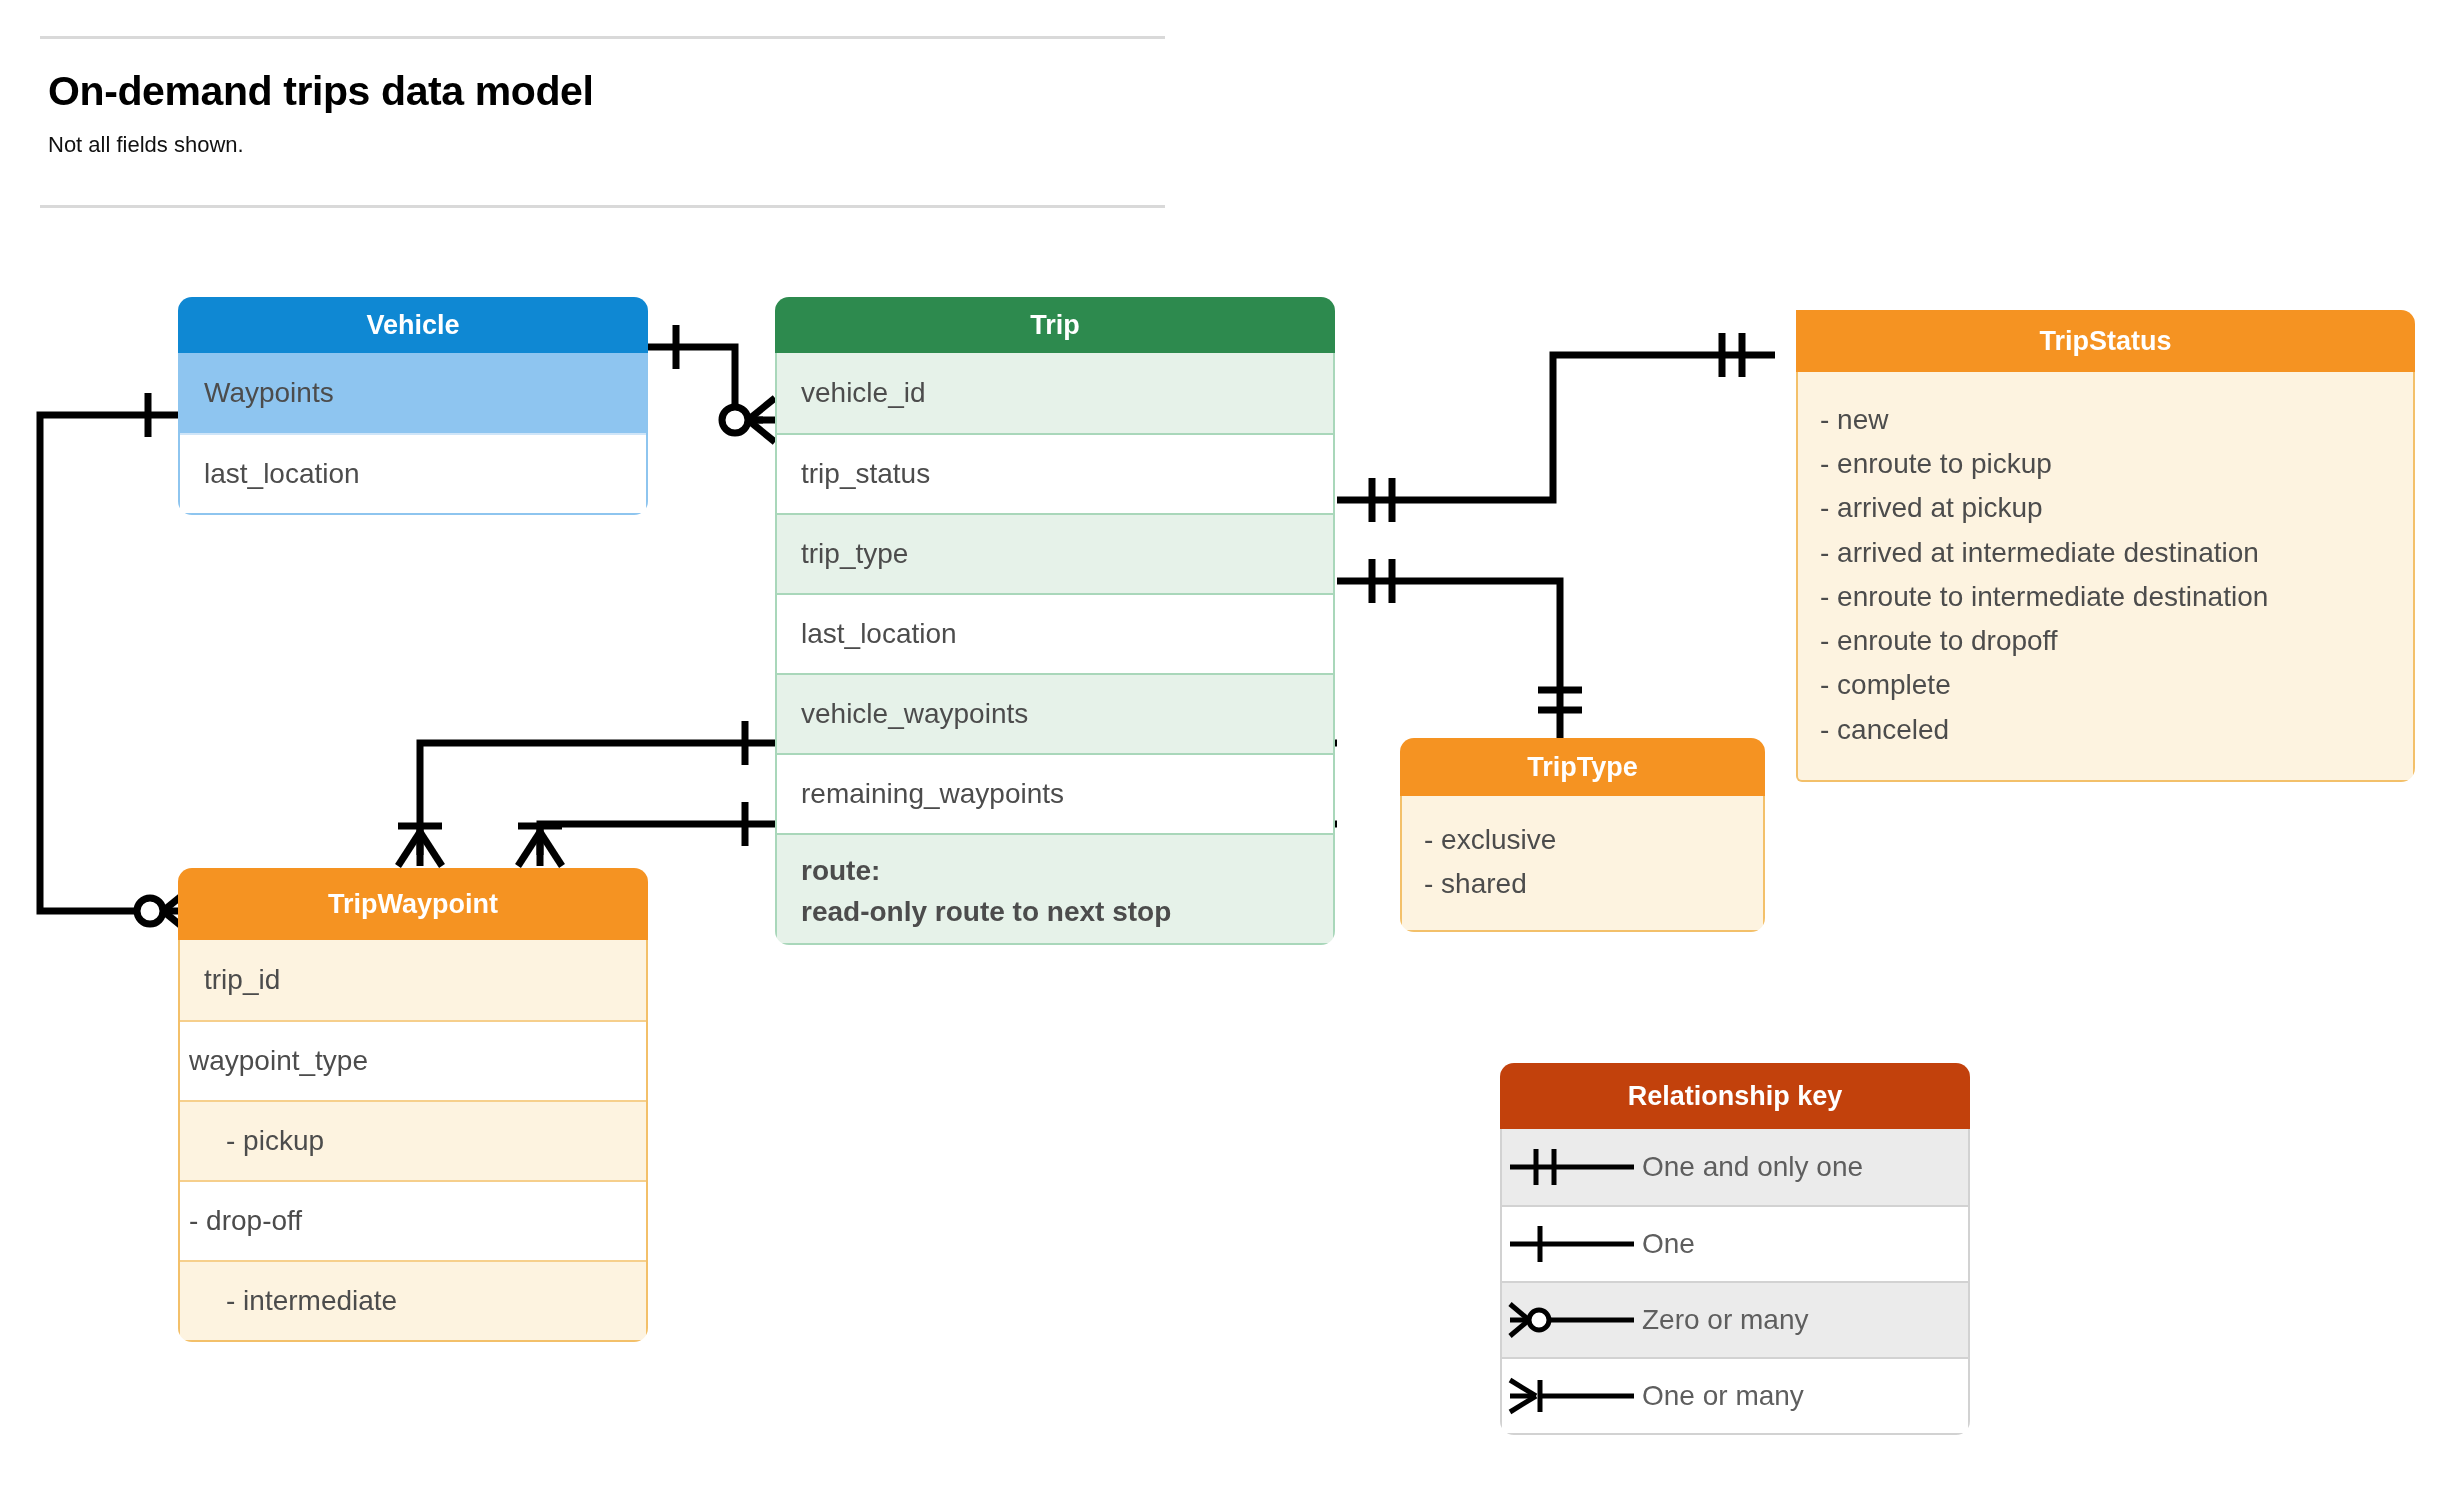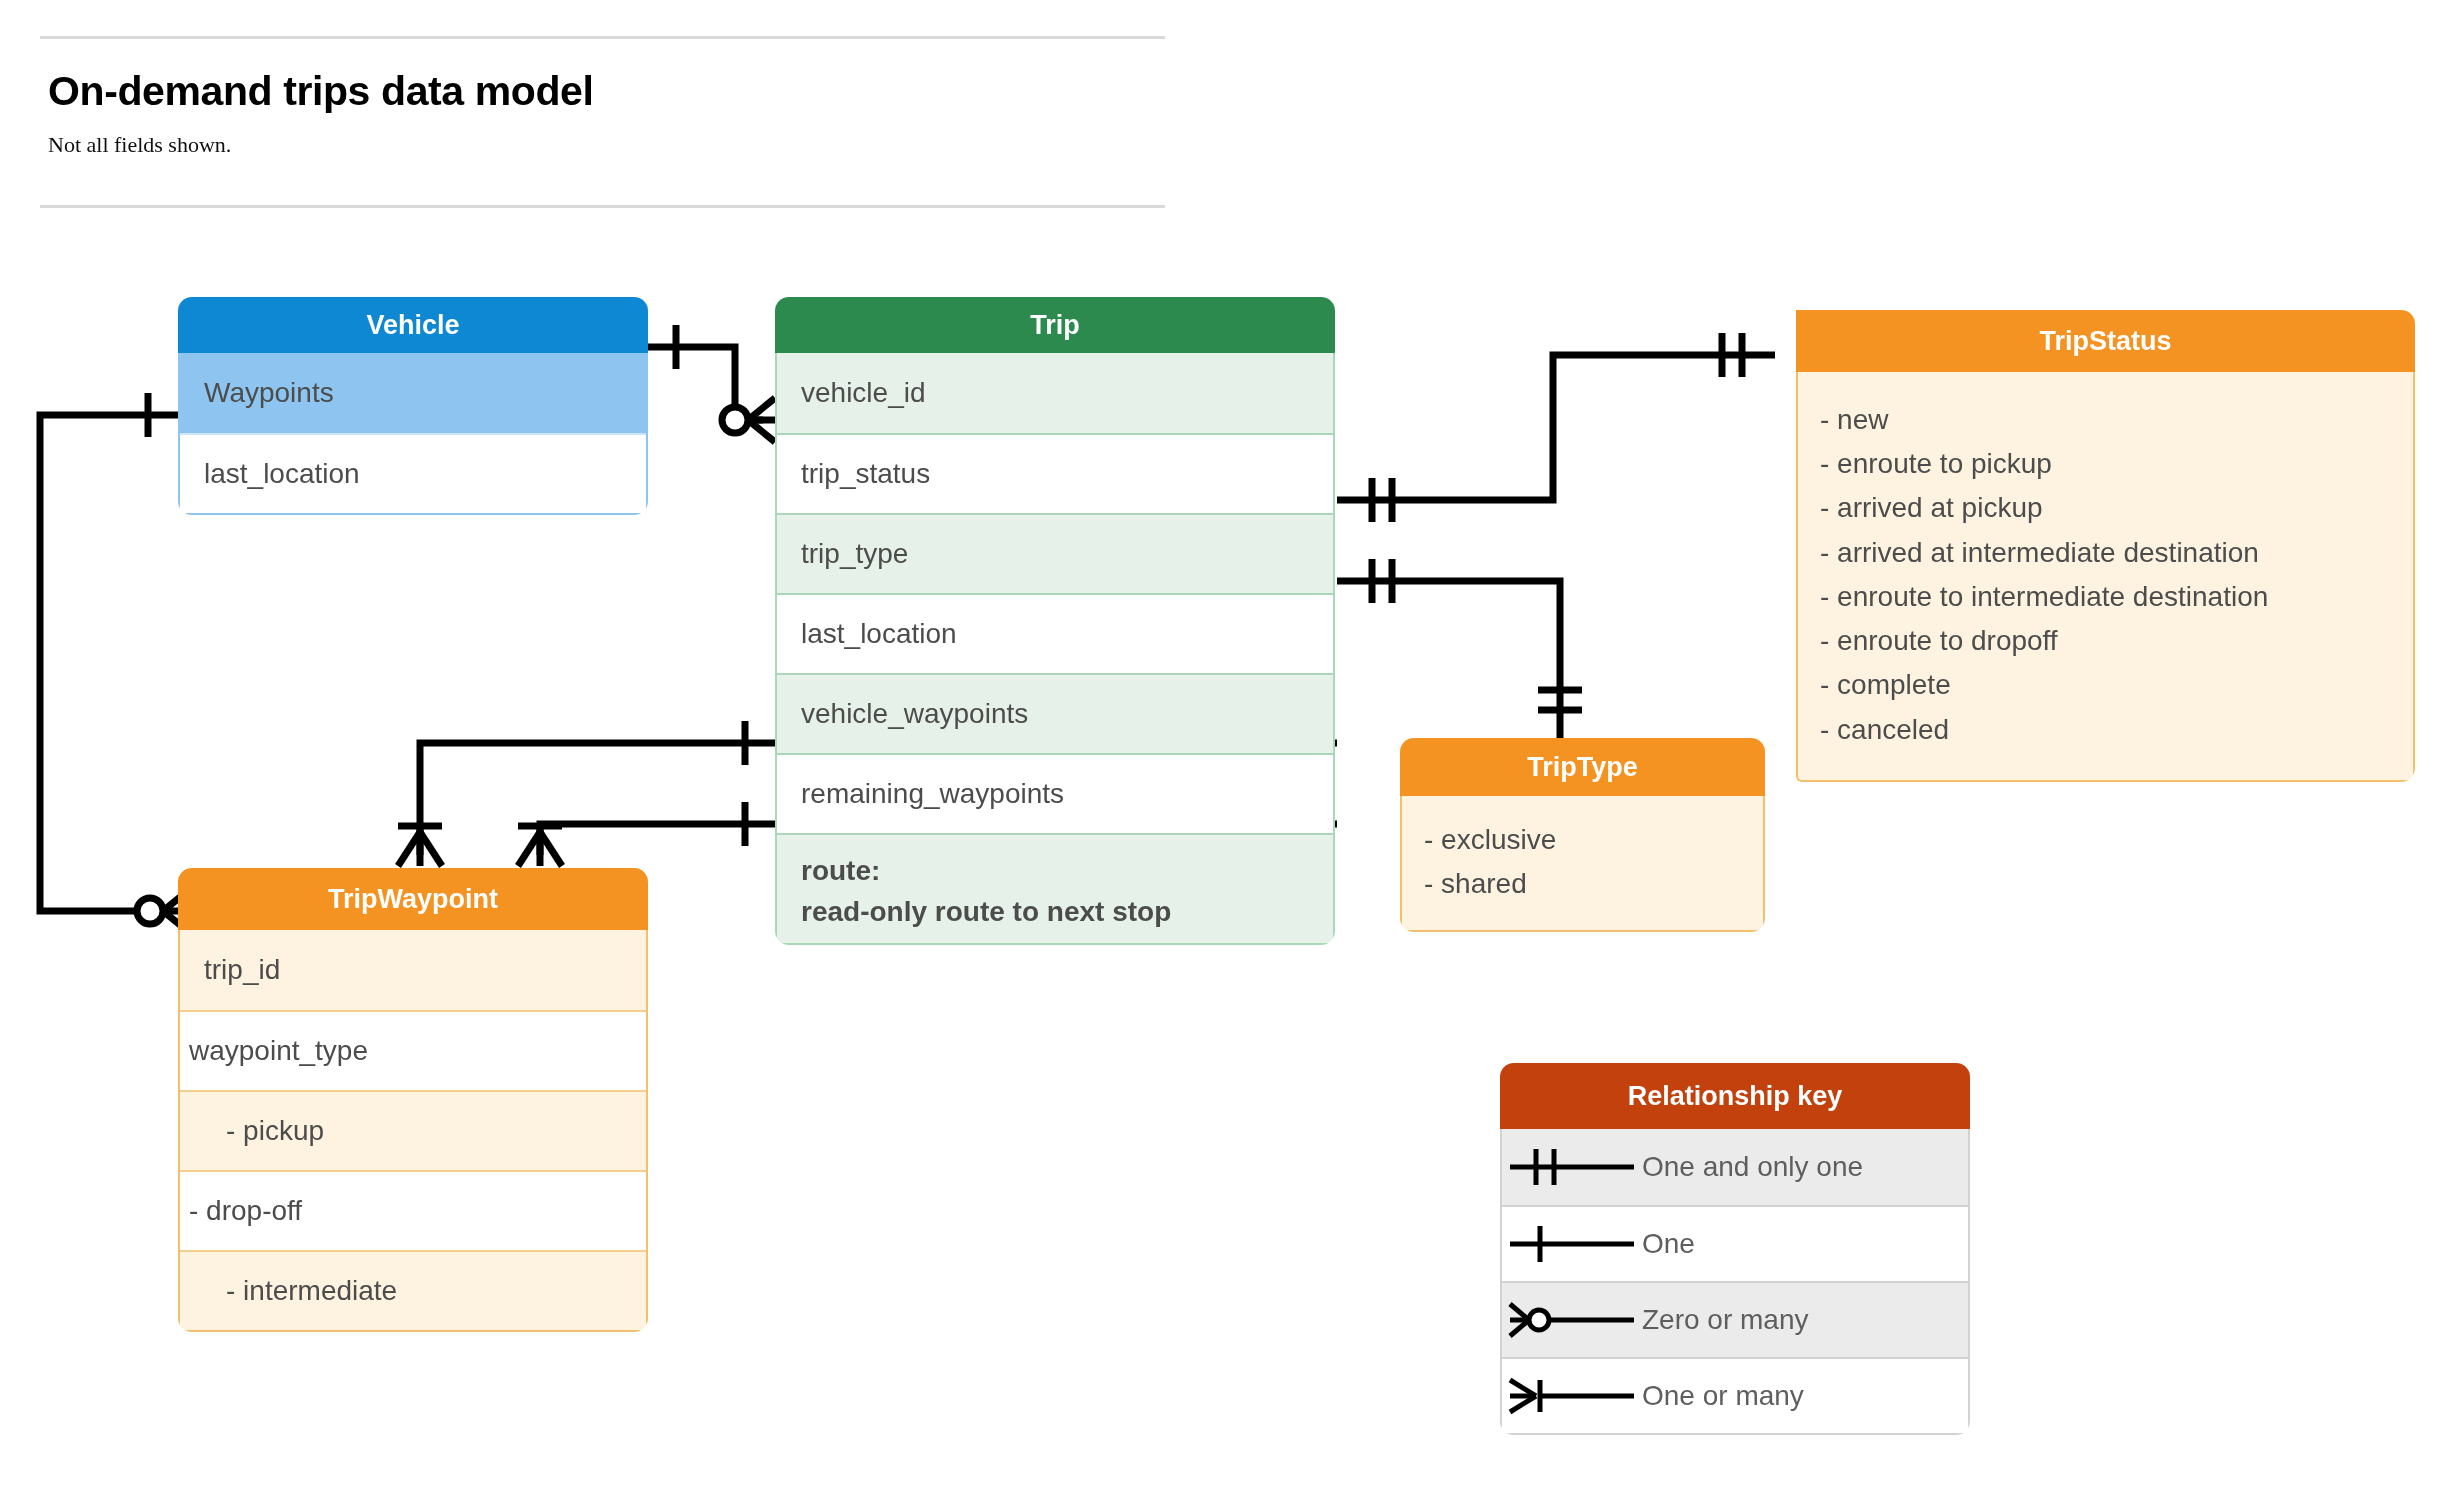--- a/index.html
+++ b/index.html
@@ -42,21 +42,20 @@
     white-space: nowrap;
   }
   #page-subtitle {
     position: absolute;
     left: 48px;
     top: 132px;
     font-size: 22px;
     font-weight: normal;
     color: #111111;
     white-space: nowrap;
-    font-family: Liberation Serif, serif;
   }
 
   
   .entity {
     position: absolute;
     box-sizing: border-box;
     border-radius: 14px;
     overflow: hidden;
   }
   .entity-header {
@@ -148,21 +147,21 @@
     font-size: 28px;
     color: #4c4c4c;
     line-height: 1.58;
     white-space: nowrap;
   }
 
   
   #entity-tripwaypoint {
     left: 178px; top: 868px; width: 470px;
   }
-  #entity-tripwaypoint .entity-header { height: 62px; background: #f59322; }
+  #entity-tripwaypoint .entity-header { height: 72px; background: #f59322; }
   #entity-tripwaypoint .entity-body { border: 2px solid #f3c06a; border-top: none; border-radius: 0 0 6px 6px; }
   #entity-tripwaypoint .row { height: 80px; border-top: 2px solid #f6cf8c; }
   #entity-tripwaypoint .row:first-child { border-top: none; }
   #entity-tripwaypoint .row.alt { background: #fdf3e0; }
   #entity-tripwaypoint .row.plain { background: #ffffff; padding-left: 9px; }
 
   
   #legend {
     position: absolute;
     left: 1500px; top: 1063px; width: 470px;

